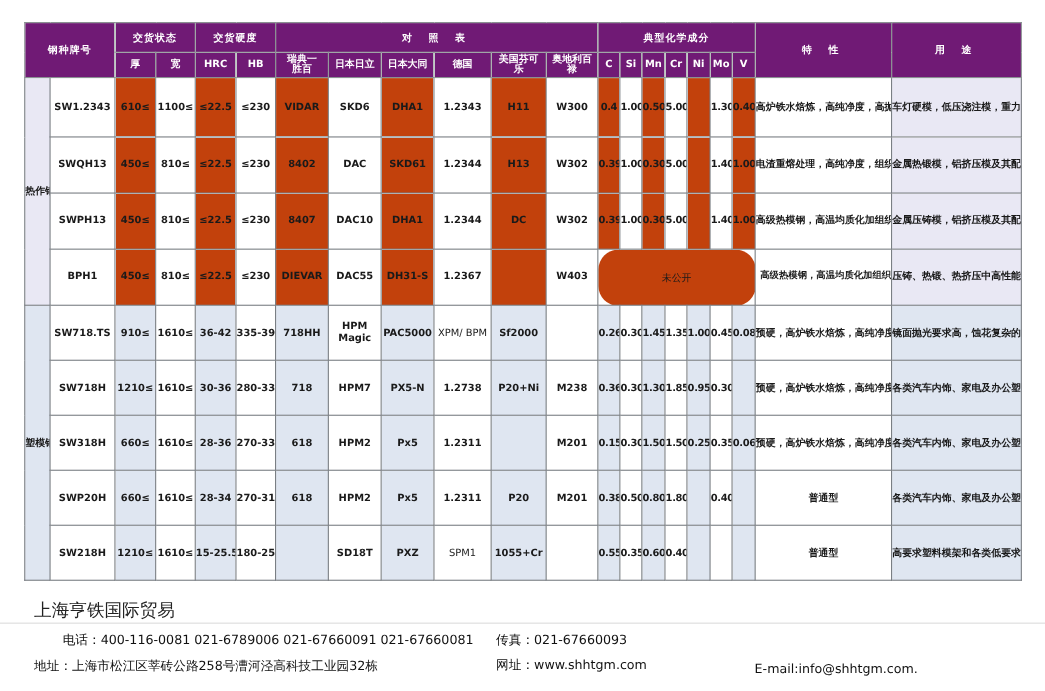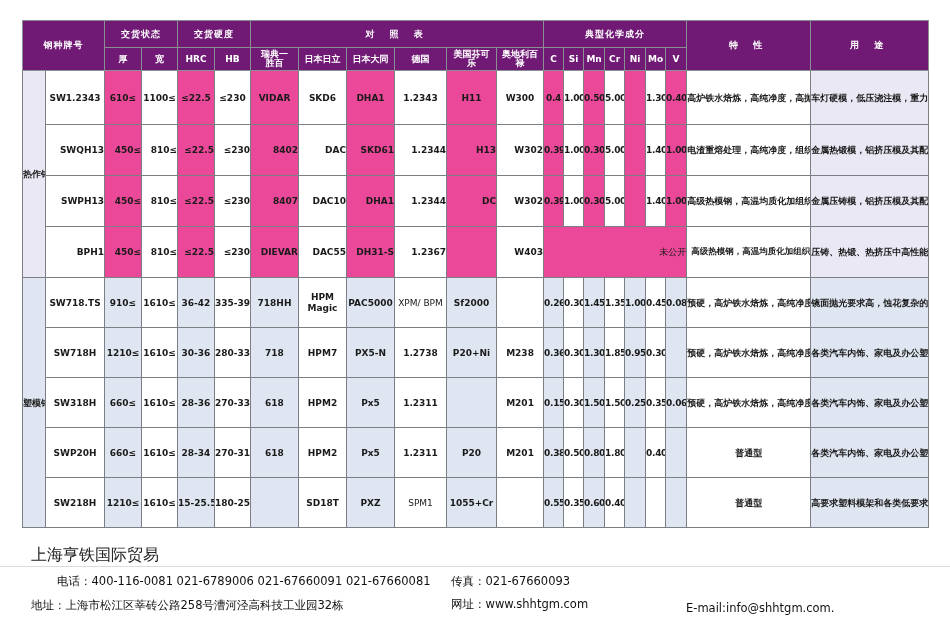--- a/index.html
+++ b/index.html
@@ -39,25 +39,25 @@
     font-size: 9px; line-height: 12px; padding: 0 6px; color: #222;
   }
   td.desc.center { text-align: center; }
   td.use {
     white-space: normal; text-align: left; font-weight: bold;
     font-size: 9px; line-height: 12px; padding: 0 6px; color: #222;
   }
 
   
   tr.r1 td { height: 54px; }
-  tr.r td { height: 51px; text-align: right; }
+  tr.r td { height: 51px; }
   tr.rs td { height: 50px; }
 
   
-  .hot .sh { background: #ec4899; }
+  .hot .sh { background: #c2410c; }
   .hot td.cat { background: #e9e8f4; }
   .hot td.use { background: #e9e8f4; }
   .plas .sh { background: #dfe6f1; }
   .plas td.cat { background: #dfe6f1; }
   .plas td.use { background: #dfe6f1; }
 
   
   .company {
     position: absolute; left: 31px; top: 545px;
     font-size: 16px; color: #222;
@@ -201,21 +201,21 @@
       <td class="sh">450≤</td>
       <td>810≤</td>
       <td class="sh">≤22.5</td>
       <td>≤230</td>
       <td class="sh">DIEVAR</td>
       <td>DAC55</td>
       <td class="sh">DH31-S</td>
       <td>1.2367</td>
       <td class="sh"></td>
       <td>W403</td>
-      <td colspan="7" class="sh" style="font-weight:normal;">未公开</td>
+      <td colspan="7" class="sh" style="font-weight:normal;border-radius:18px;">未公开</td>
       <td class="desc" style="font-size:8.5px;line-height:11.5px;padding:0 4px;">高级热模钢，高温均质化加组织超细化处理，具有极好的抗热龟裂、抗热磨损性能。</td>
       <td class="use">压铸、热锻、热挤压中高性能要求的模具及其配件。</td>
     </tr>
   </tbody>
 
   <tbody class="plas">
     <tr class="rs">
       <td rowspan="5" class="cat">塑模钢</td>
       <td class="grade">SW718.TS</td>
       <td class="sh">910≤</td>

